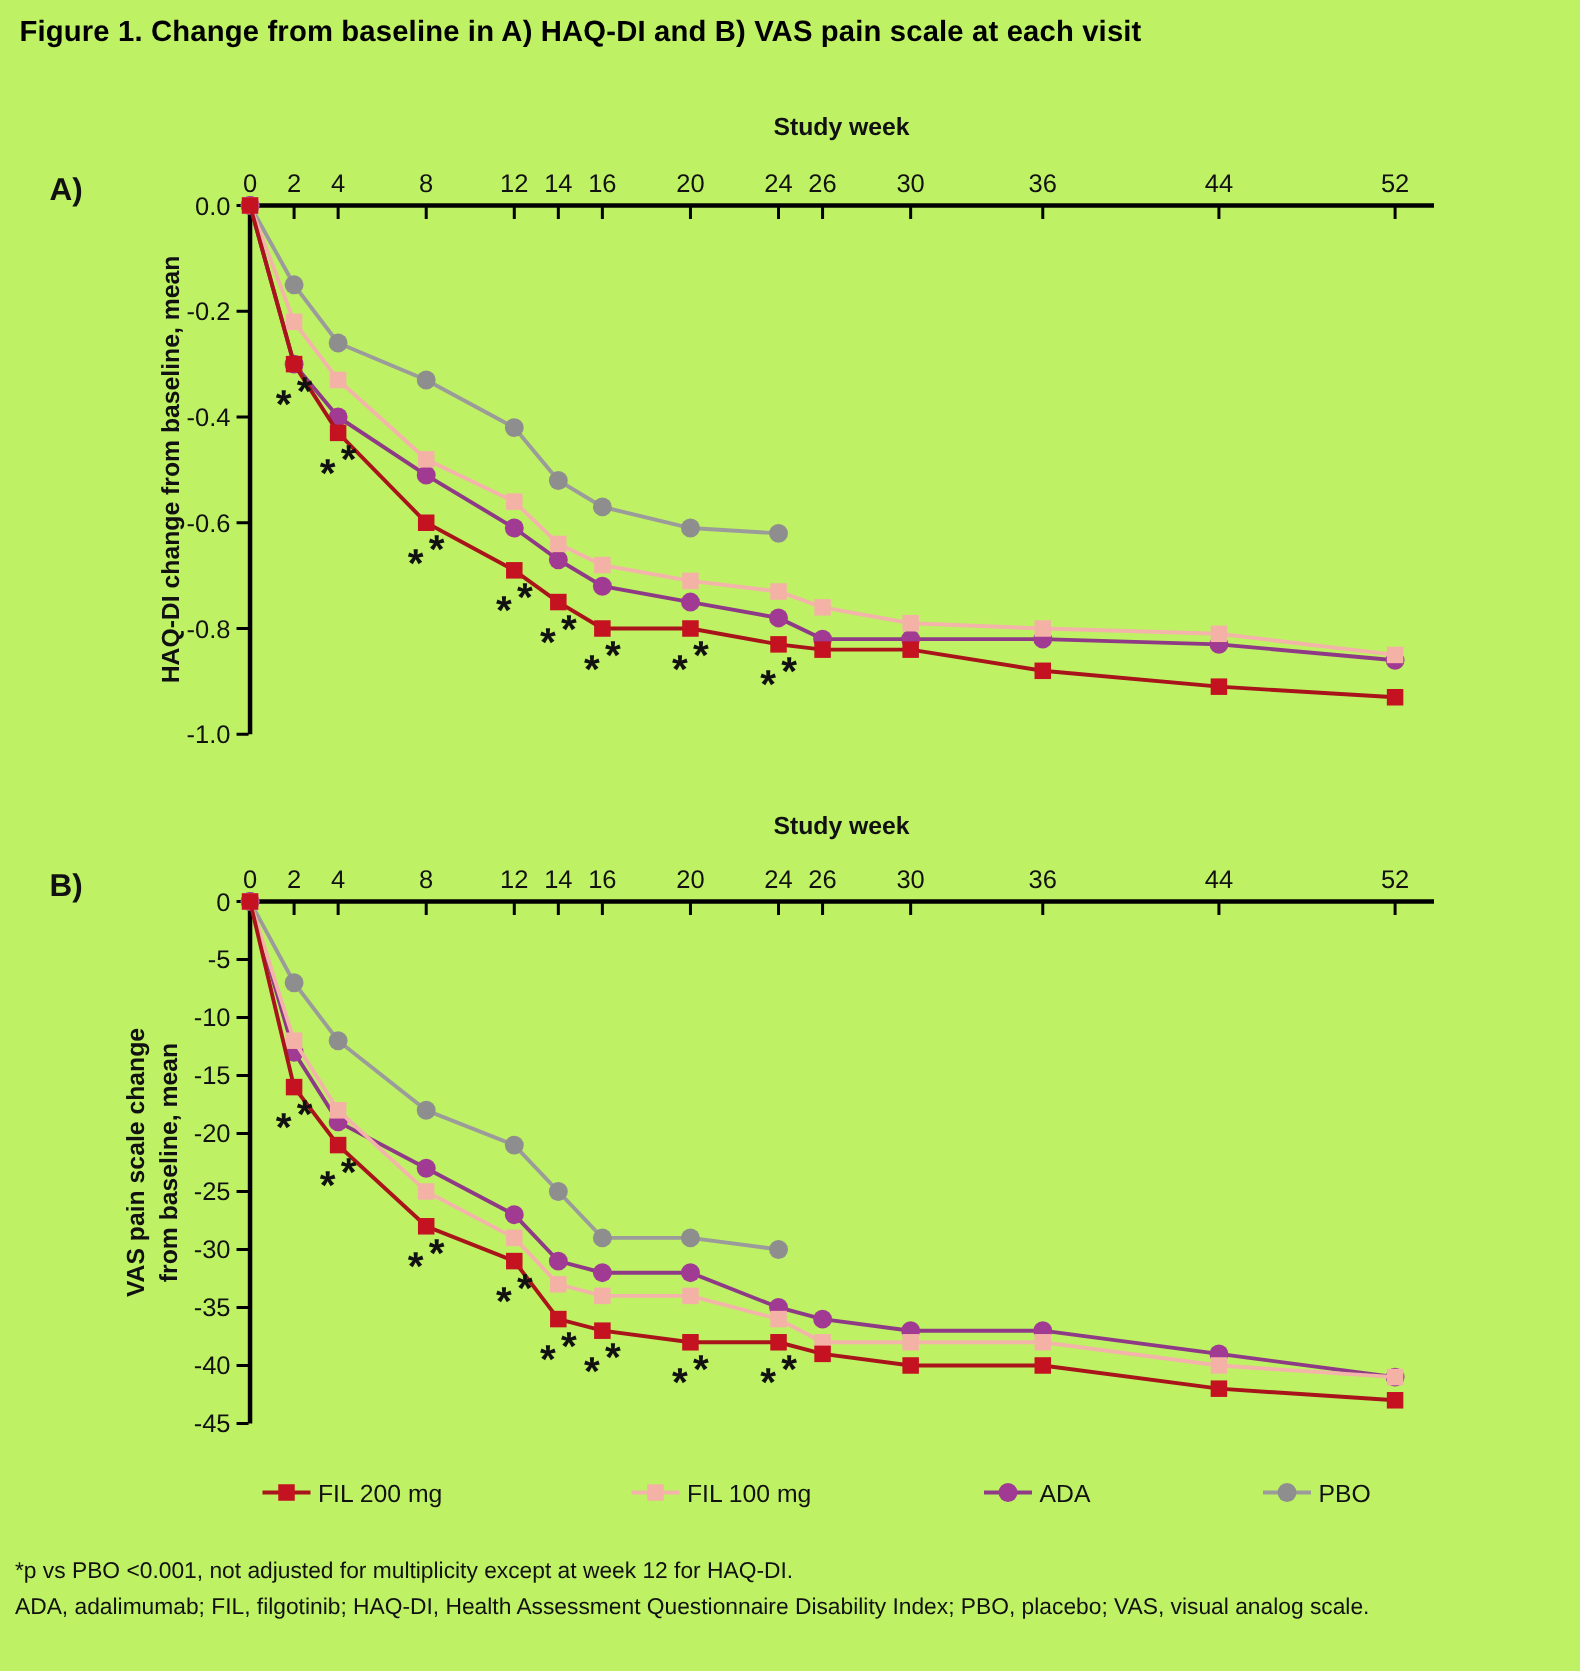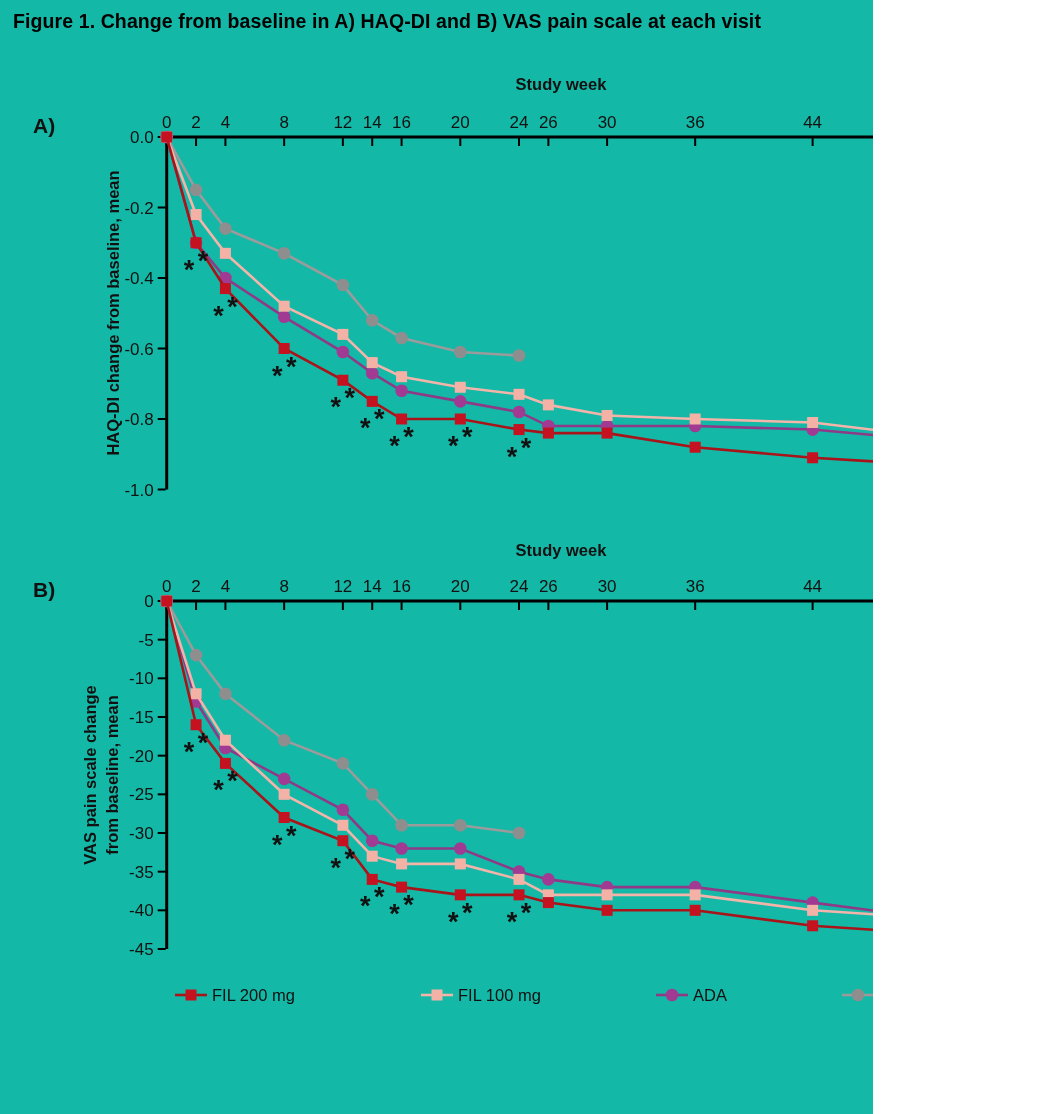--- a/index.html
+++ b/index.html
@@ -1,16 +1,16 @@
 <!DOCTYPE html>
 <html><head>
 <meta charset="utf-8">
 <style>
   html,body{margin:0;padding:0;background:#fff;}
-  .canvas{position:relative;width:873px;height:1114px;background:#14b8a6;
+  .canvas{position:relative;width:1053px;height:1114px;background:#bef264;
           font-family:"Liberation Sans",sans-serif;color:#000;overflow:hidden;}
   .fig-title{position:absolute;left:13px;top:10px;font-size:19.5px;font-weight:bold;letter-spacing:0.1px;}
   #charts-svg{position:absolute;left:0;top:0;}
   .footnotes{position:absolute;left:10px;top:1036px;font-size:15.2px;line-height:23.5px;color:#111;}
   
   #charts-svg text{fill:#111;font-family:"Liberation Sans",sans-serif;}
   .axis{stroke:#000;stroke-width:3;}
   .tick-line{stroke:#000;stroke-width:2;}
   .tick{font-size:17px;}
   .sw{font-size:16.5px;font-weight:bold;}
@@ -307,14 +307,16 @@
           <text x="693" y="1001" class="leg">ADA</text>
         </g>
         <g>
           <line x1="842" y1="995" x2="874" y2="995" stroke="#9B9B9B" stroke-width="2.6"></line>
           <circle cx="858" cy="995" r="6.3" fill="#8E8E8E"></circle>
           <text x="879" y="1001" class="leg">PBO</text>
         </g>
       </g>
     </svg>
   <div class="footnotes">
+    <div>*p vs PBO &lt;0.001, not adjusted for multiplicity except at week 12 for HAQ-DI.</div>
+    <div>ADA, adalimumab; FIL, filgotinib; HAQ-DI, Health Assessment Questionnaire Disability Index; PBO, placebo; VAS, visual analog scale.</div>
   </div>
 </div>
 
 </body></html>

